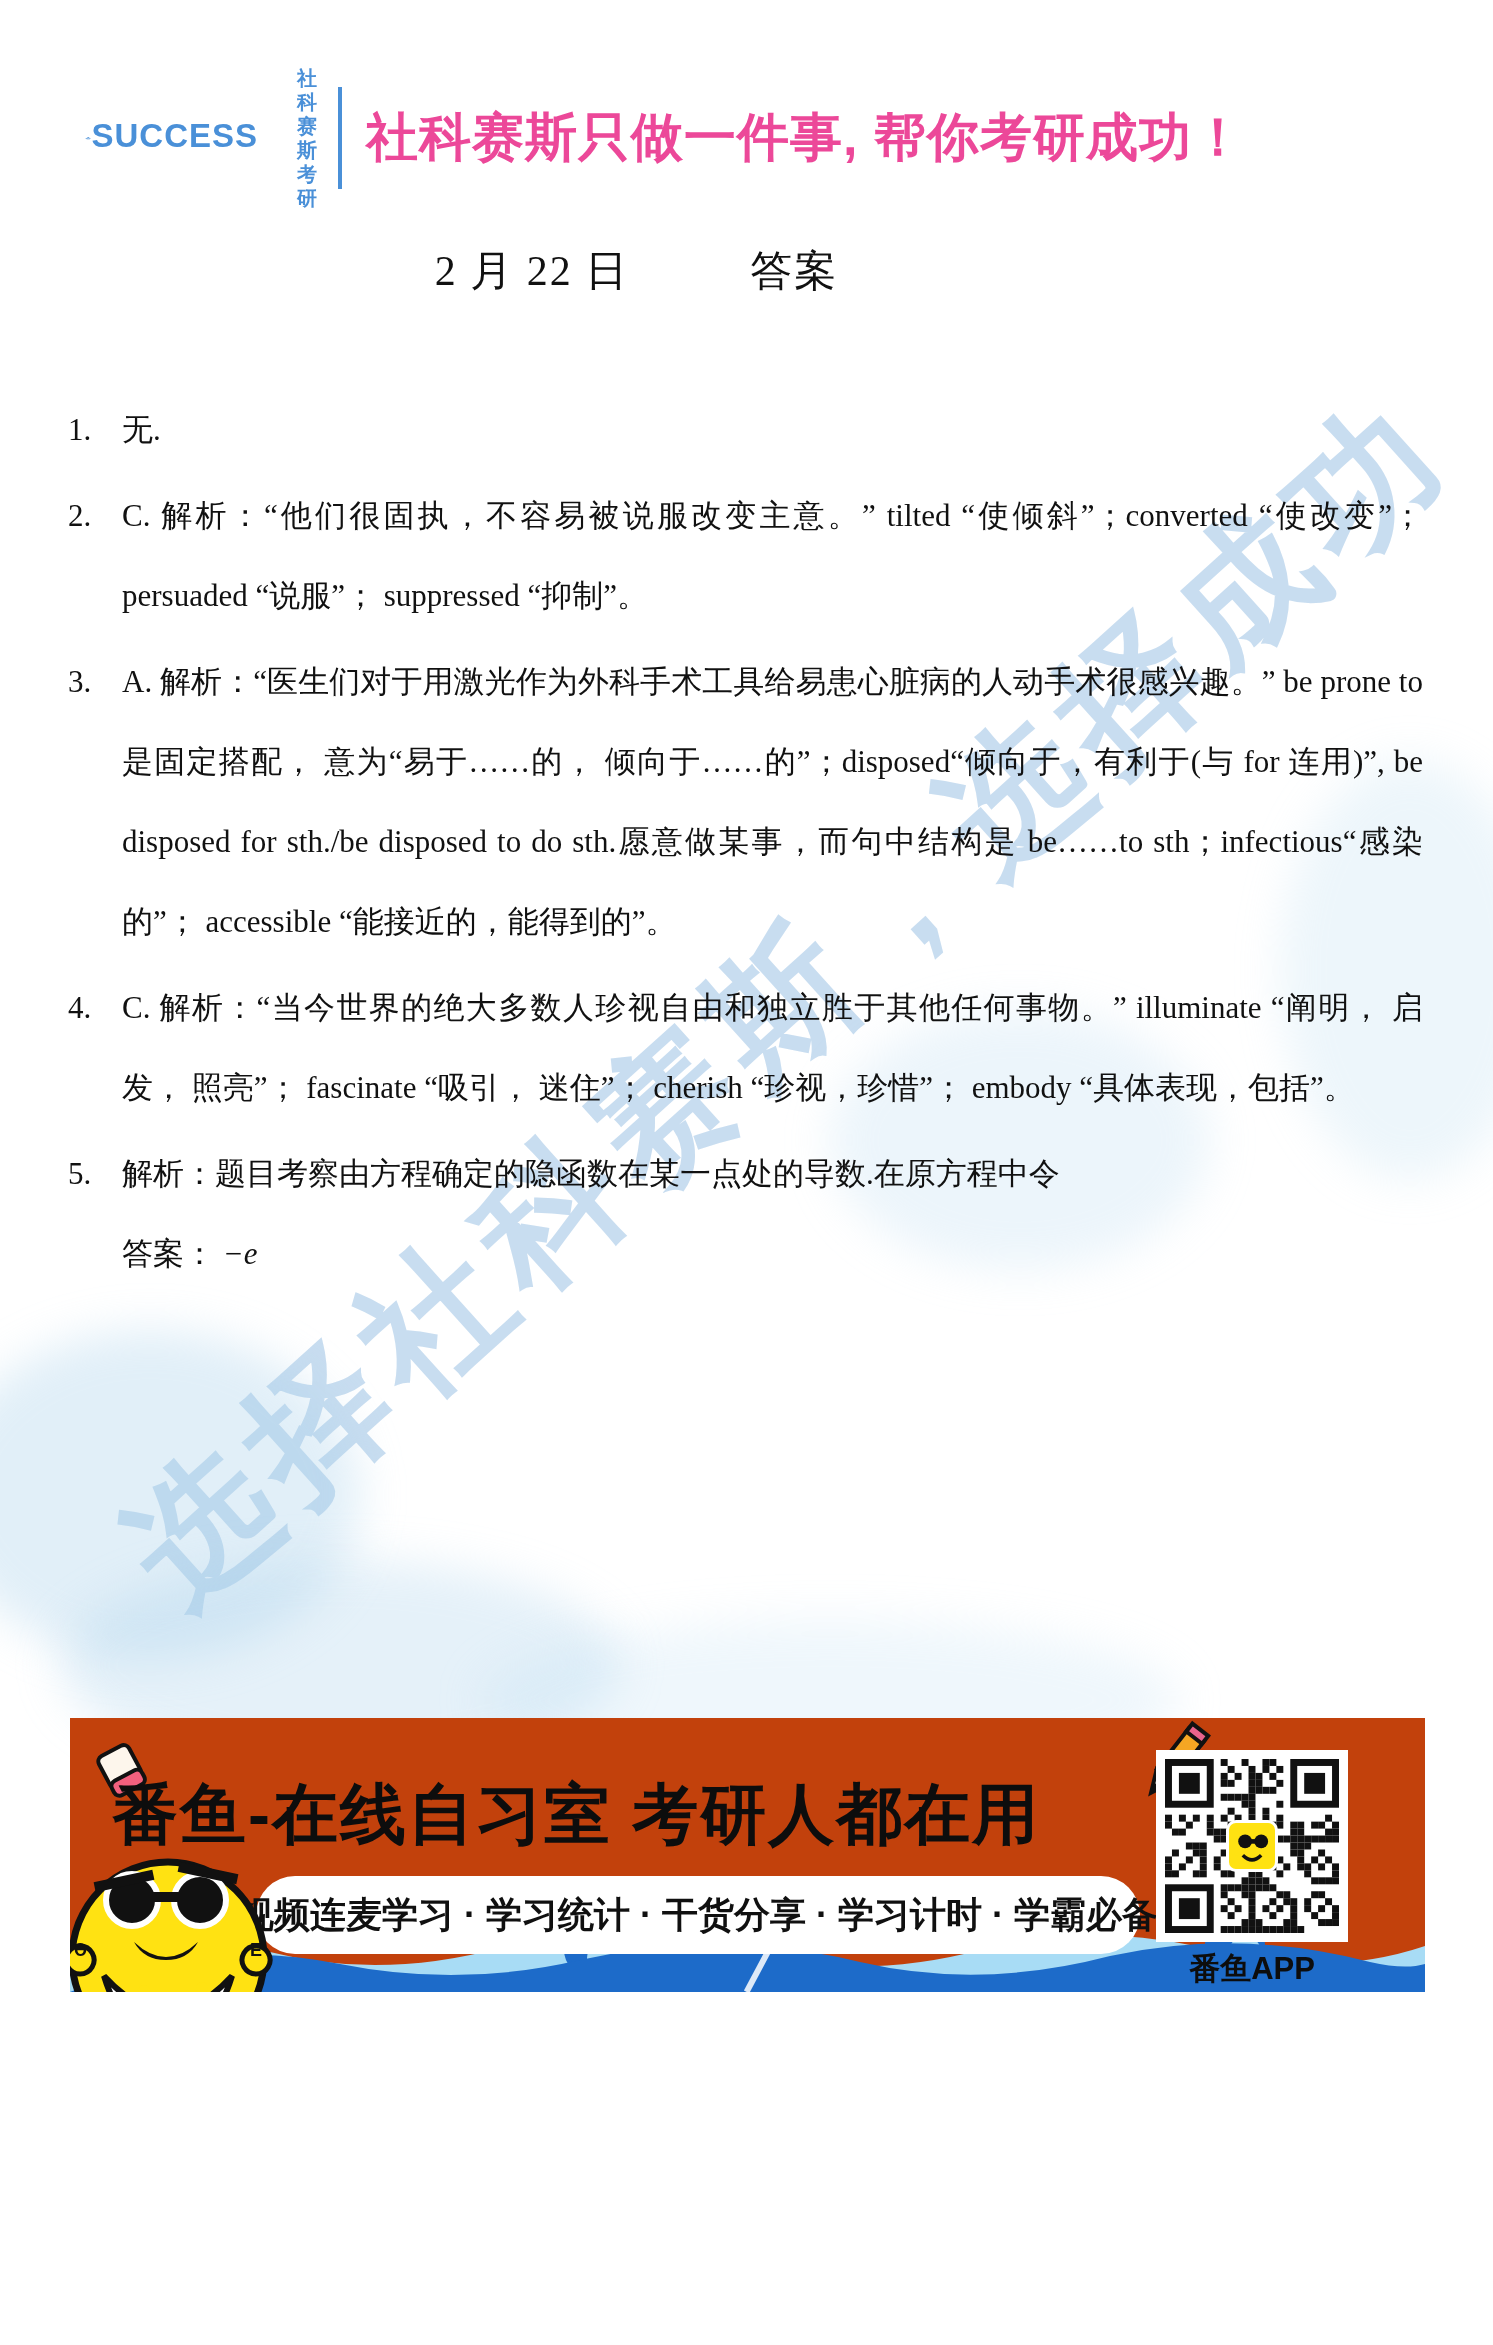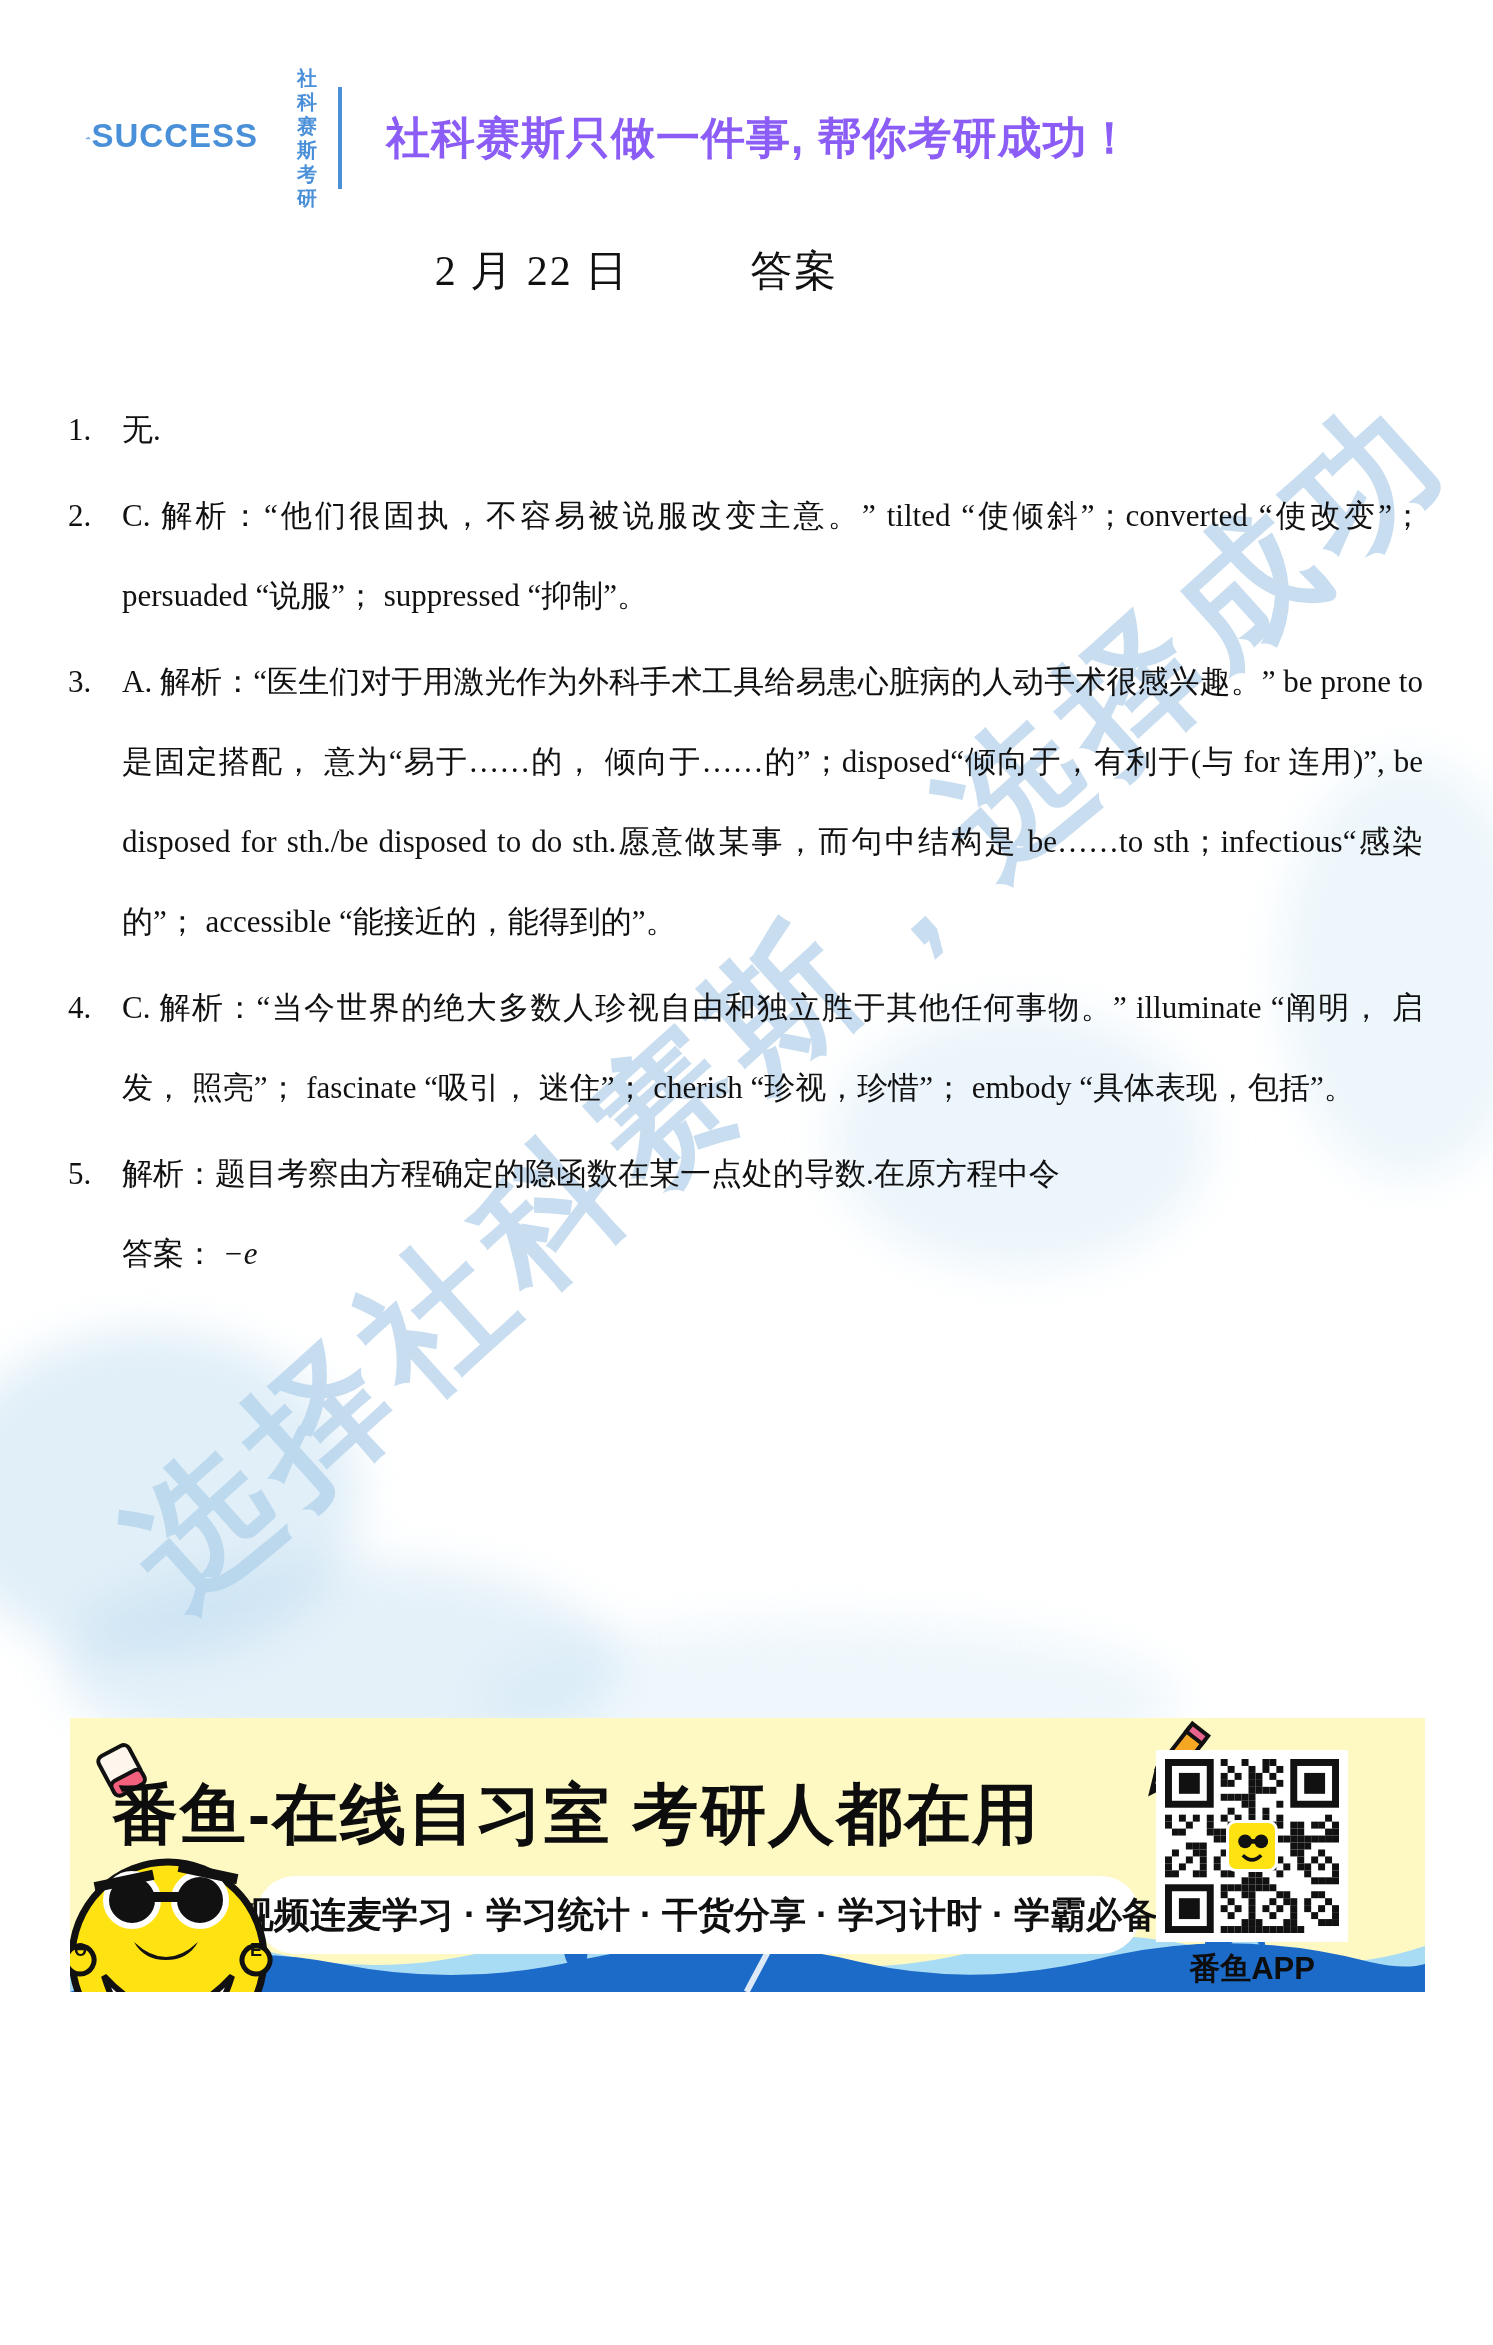--- a/index.html
+++ b/index.html
@@ -21,38 +21,38 @@
   
   .header{position:absolute;left:85px;top:66px;right:60px;display:flex;align-items:center;z-index:2;}
   .logo{display:flex;flex-direction:row;align-items:center;width:235px;flex:none;}
   .logo-mark{display:block;}
   .logo-brand{font-family:"Liberation Sans","DejaVu Sans",sans-serif;font-weight:800;
               font-size:33px;letter-spacing:1px;color:#4a90d8;line-height:1.0;margin-top:-6px;}
   .logo-sub{font-family:"Liberation Sans","DejaVu Sans",sans-serif;font-weight:700;
             font-size:20px;letter-spacing:3px;color:#4a90d8;line-height:1.2;margin-left:39px;}
   .hdr-divider{width:4px;height:102px;background:#4a90d8;margin:0 24px 0 18px;flex:none;}
   .slogan{font-family:"Liberation Sans","DejaVu Sans",sans-serif;font-weight:900;
-          font-size:44px;letter-spacing:1px;color:#8b5cf6;white-space:nowrap;margin-left:20px;}
+          font-size:52px;letter-spacing:1px;color:#ec4899;white-space:nowrap;}
 
   
   .title{position:absolute;top:243px;left:0;width:100%;text-align:center;z-index:2;margin:0;
          font-weight:400;font-size:42px;letter-spacing:2px;transform:translateX(-110px);}
   .title-gap{display:inline-block;width:96px;}
 
   
   .answers{position:absolute;left:68px;right:70px;top:390px;z-index:1;}
   .answer-item{display:flex;margin-bottom:6px;}
   .answer-num{flex:none;width:54px;font-size:31px;line-height:80px;}
   .answer-body{flex:1;min-width:0;}
   .answer-para{font-size:31px;line-height:80px;text-align:justify;}
   .m{font-family:"Liberation Serif","DejaVu Serif",serif;font-style:italic;}
   .sup{vertical-align:super;font-size:0.62em;}
 
   
-  .banner{position:absolute;left:70px;top:1718px;width:1355px;height:274px;background:#fef9c3;
+  .banner{position:absolute;left:70px;top:1718px;width:1355px;height:274px;background:#c2410c;
           overflow:hidden;z-index:3;font-family:"Liberation Sans","DejaVu Sans",sans-serif;}
   .banner-title{position:absolute;left:42px;top:52px;font-size:66px;font-weight:900;
                 letter-spacing:2px;color:#0d0d0d;white-space:nowrap;z-index:2;}
   .pill{position:absolute;left:186px;top:158px;width:884px;height:78px;background:#ffffff;
         border-radius:44px;display:flex;align-items:center;justify-content:center;z-index:4;}
   .pill span{font-size:36px;font-weight:700;color:#101010;white-space:nowrap;}
   .eraser{position:absolute;left:14px;top:16px;z-index:2;}
   .pencil{position:absolute;left:1056px;top:2px;z-index:2;}
   .fish{position:absolute;left:-6px;top:138px;z-index:6;}
   .qr-box{position:absolute;left:1086px;top:32px;width:192px;height:192px;background:#ffffff;

